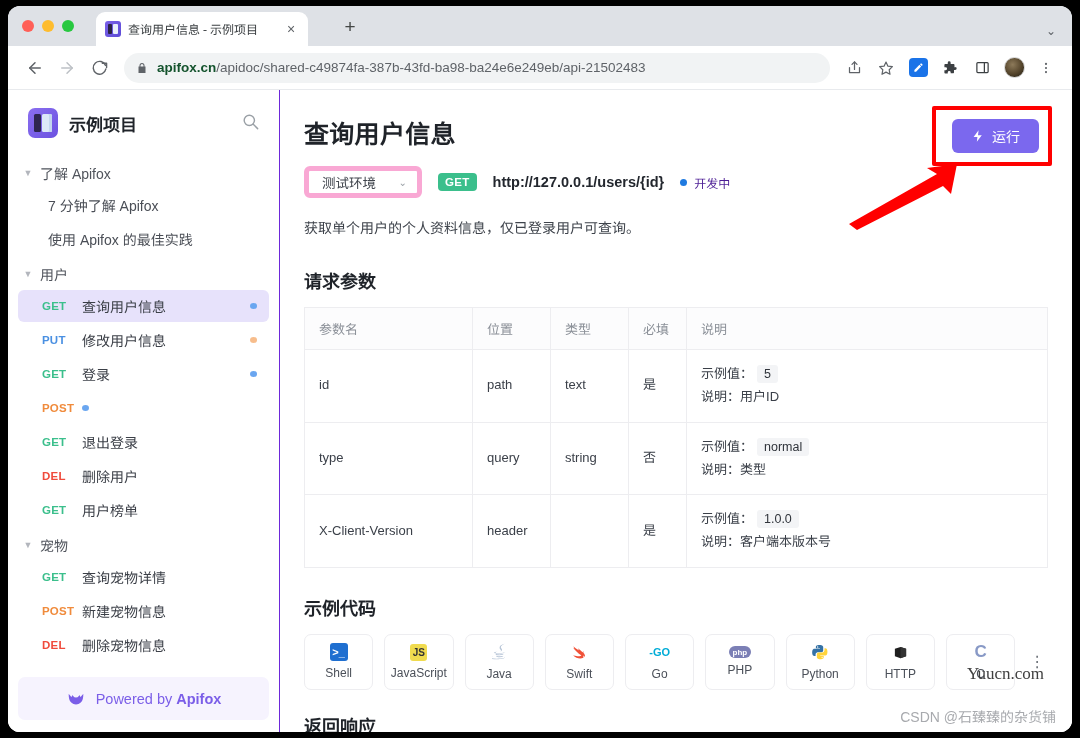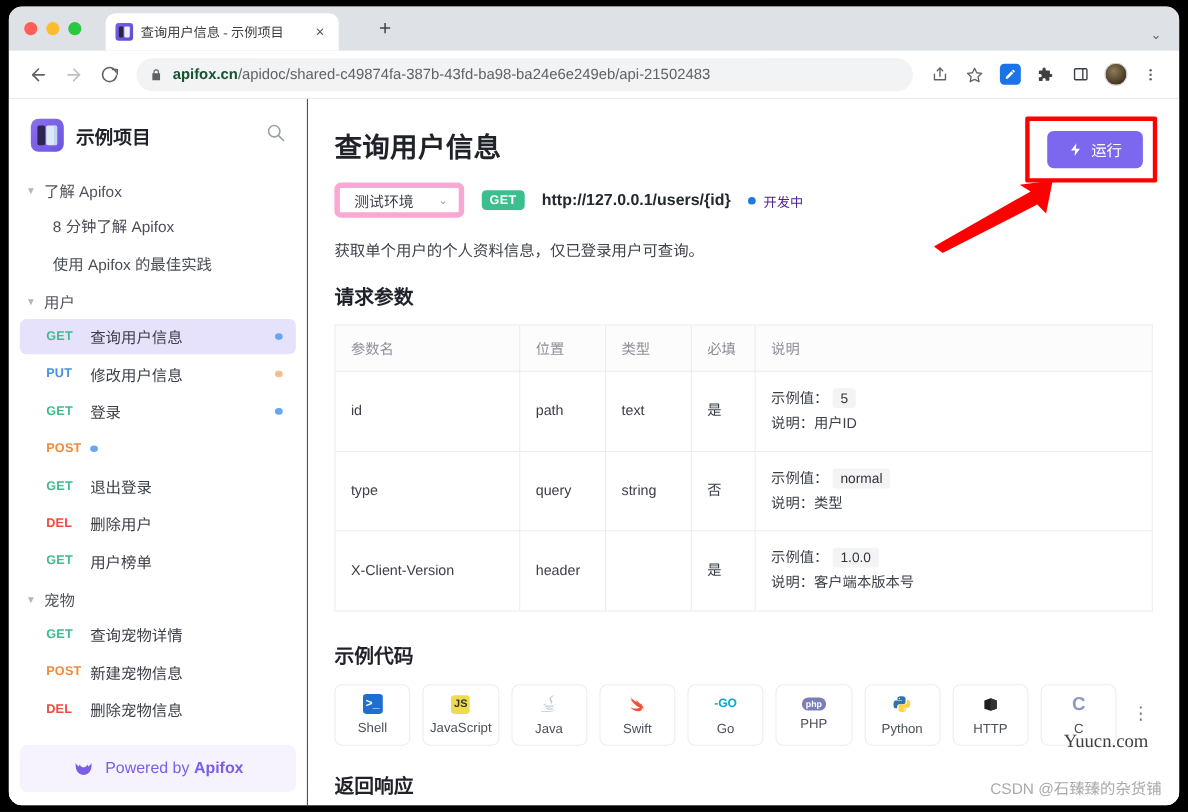--- a/index.html
+++ b/index.html
@@ -318,21 +318,21 @@
   }
   .arrow-svg {
     position: absolute;
     left: 565px; top: 70px;
     z-index: 3;
     pointer-events: none;
   }
 
   .api-desc {
     font-size: 14px; color: #3f444c;
-    margin-bottom: 16px;
+    margin-bottom: 28px;
     line-height: 1.5;
   }
   .section-h {
     font-size: 18px; font-weight: 700; color: #1f2329;
     margin: 0 0 14px 0;
   }
 
   
   table.params {
     width: 100%;
@@ -535,21 +535,21 @@
             </svg>
         </div>
       </div>
 
       <div class="sb-tree" id="tree">
           <div class="sb-group">
             <span class="caret">▼</span>
             <span>了解 Apifox</span>
           </div>
           <div class="sb-item sub-text">
-            <span class="sb-label">8 分钟了解 Apifox</span>
+            <span class="sb-label">7 分钟了解 Apifox</span>
           </div>
           <div class="sb-item sub-text">
             <span class="sb-label">使用 Apifox 的最佳实践</span>
           </div>
           <div class="sb-group">
             <span class="caret">▼</span>
             <span>用户</span>
           </div>
           <div class="sb-item active">
             <span class="sb-method m-get">GET</span>

